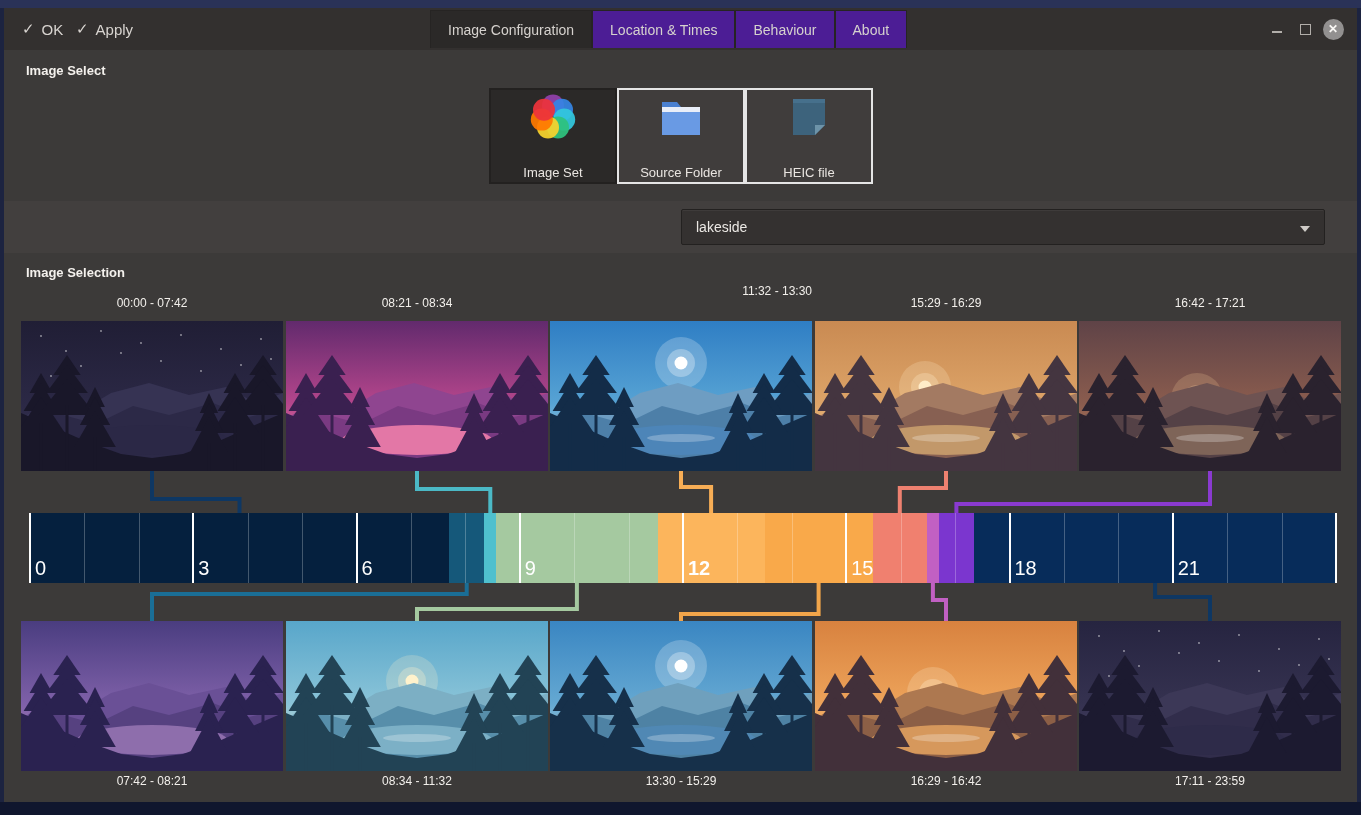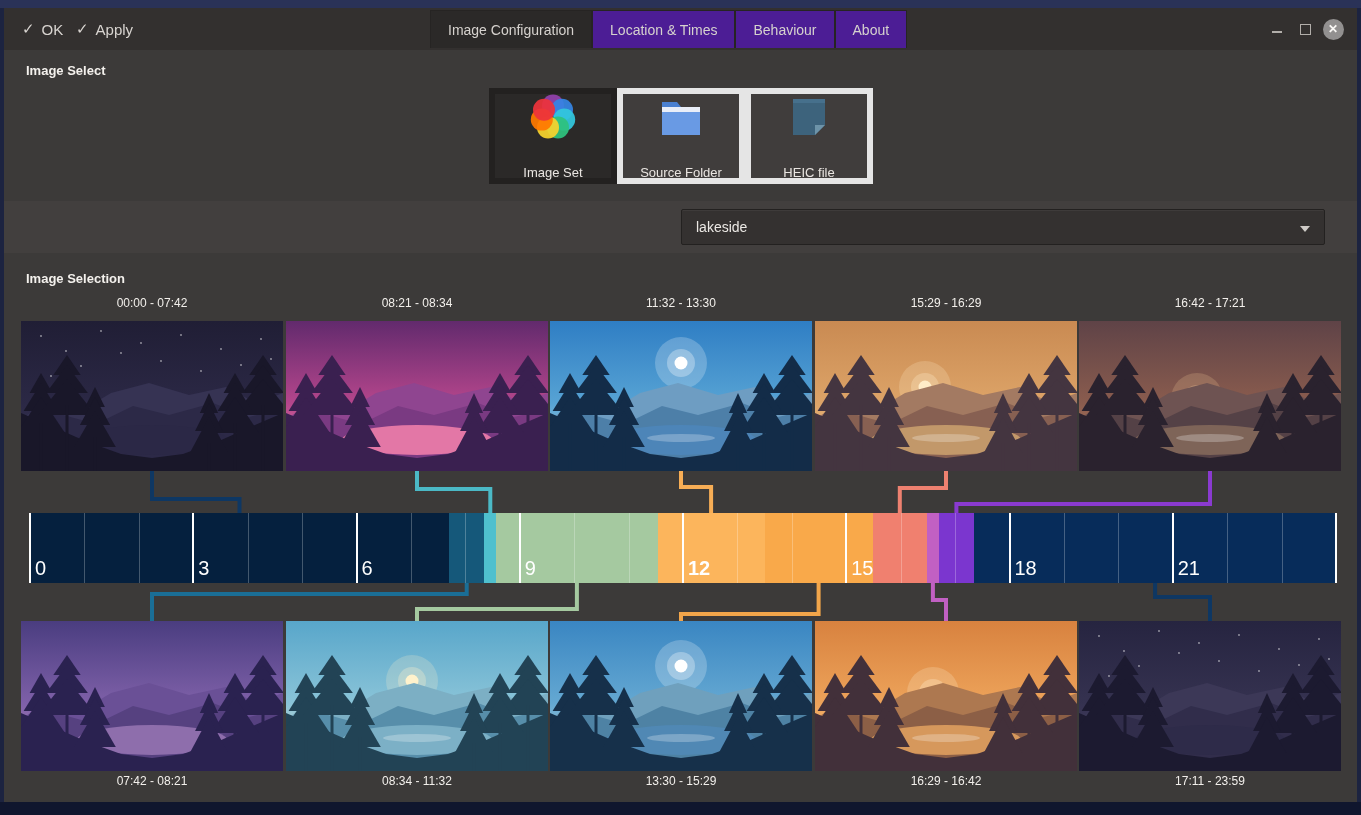--- a/index.html
+++ b/index.html
@@ -18,21 +18,21 @@
   .tab.active { background:#2b2928; }
   .wc { position:absolute; top:0; width:26px; height:42px; display:flex; align-items:center; justify-content:center; }
   .wc-min { width:10px; height:2px; background:#b2aeaa; margin-top:6px; }
   .wc-max { width:11px; height:11px; border:1.5px solid #b2aeaa; }
   .wc-close { width:21px; height:21px; border-radius:50%; background:#929090; color:#faf8f6; font-size:12px; font-weight:bold; display:flex; align-items:center; justify-content:center; line-height:1; }
 
   .section-title { position:absolute; color:#f4f1ed; font-size:13px; font-weight:bold; }
 
   
   .src-row { position:absolute; left:485px; top:80px; display:flex; }
-  .src-btn { width:128px; height:96px; background:#403d3c; border:6px solid #e5e5e5; display:flex; flex-direction:column; align-items:center; justify-content:center; gap:24px; }
+  .src-btn { width:128px; height:96px; background:#403d3c; border:2px solid #e5e5e5; display:flex; flex-direction:column; align-items:center; justify-content:center; gap:24px; }
   .src-btn.selected { background:#2b2928; border-color:#232120; }
   .src-label { color:#e9e5e1; font-size:13px; }
   .src-icon svg { display:block; }
 
   
   .select-panel { position:absolute; left:0; top:193px; width:1353px; height:52px; background:#423f3e; }
   .select-label { position:absolute; left:34px; top:0; height:52px; display:flex; align-items:center; color:#eceae6; font-size:14px; }
   .combo { position:absolute; left:677px; top:8px; width:644px; height:36px; background:#343130; border:1px solid #232120; border-radius:2px; display:flex; align-items:center; color:#ebe8e4; font-size:14px; padding:0 14px; box-shadow:inset 0 1px 0 rgba(255,255,255,0.05); }
   .combo-caret { position:absolute; right:14px; top:16px; width:0; height:0; border-left:5px solid transparent; border-right:5px solid transparent; border-top:6px solid #cfcbc7; }
 
@@ -121,21 +121,21 @@
         </div>
       </div>
 
     <div class="select-panel">
       <div class="combo">
         <span>lakeside</span>
         <div class="combo-caret"></div>
       </div>
     </div>
 
-    <div class="section-title" style="left:22px; top:263px;">Image Selection</div>
+    <div class="section-title" style="left:22px; top:257px;">Image Selection</div>
 
     <div id="selectionArea">
         <div class="time-label" style="left:17px; top:288px;">00:00 - 07:42</div>
         <div class="thumb" style="left:17px; top:313px;">
           <svg width="262" height="150" viewBox="0 0 262 150">
     <defs>
               <linearGradient id="g0" x1="0" y1="0" x2="0" y2="1">
       <stop offset="0" stop-color="#201e35"></stop>
                 <stop offset="0.55" stop-color="#2b2845"></stop>
                 <stop offset="1" stop-color="#413d5e"></stop>
@@ -306,21 +306,21 @@
             <polygon points="214,52 202.6,72 225.4,72" fill="#224355"></polygon>
             <polygon points="214,62 196.6,90 231.4,90" fill="#224355"></polygon>
             <polygon points="214,76 190,112 238,112" fill="#224355"></polygon>
             <rect x="212.5" y="102" width="3" height="48" fill="#224355"></rect>
             <polygon points="188,72 178.88,92 197.12,92" fill="#224355"></polygon>
             <polygon points="188,82 174.08,110 201.92,110" fill="#224355"></polygon>
             <polygon points="188,96 168.8,132 207.2,132" fill="#224355"></polygon>
             <rect x="186.5" y="122" width="3" height="28" fill="#224355"></rect>
           </svg>
         </div>
-        <div class="time-label" style="left:546px; top:288px;">11:32 - 13:30</div>
+        <div class="time-label" style="left:546px; top:276px;text-align:right;">11:32 - 13:30</div>
         <div class="thumb" style="left:546px; top:313px;">
           <svg width="262" height="150" viewBox="0 0 262 150">
     <defs>
               <linearGradient id="g4" x1="0" y1="0" x2="0" y2="1">
       <stop offset="0" stop-color="#2f7ec4"></stop>
                 <stop offset="0.55" stop-color="#57a3d4"></stop>
                 <stop offset="1" stop-color="#c8e4ec"></stop>
     </linearGradient>
             </defs>
     <rect width="262" height="150" fill="url(#g4)"></rect>

